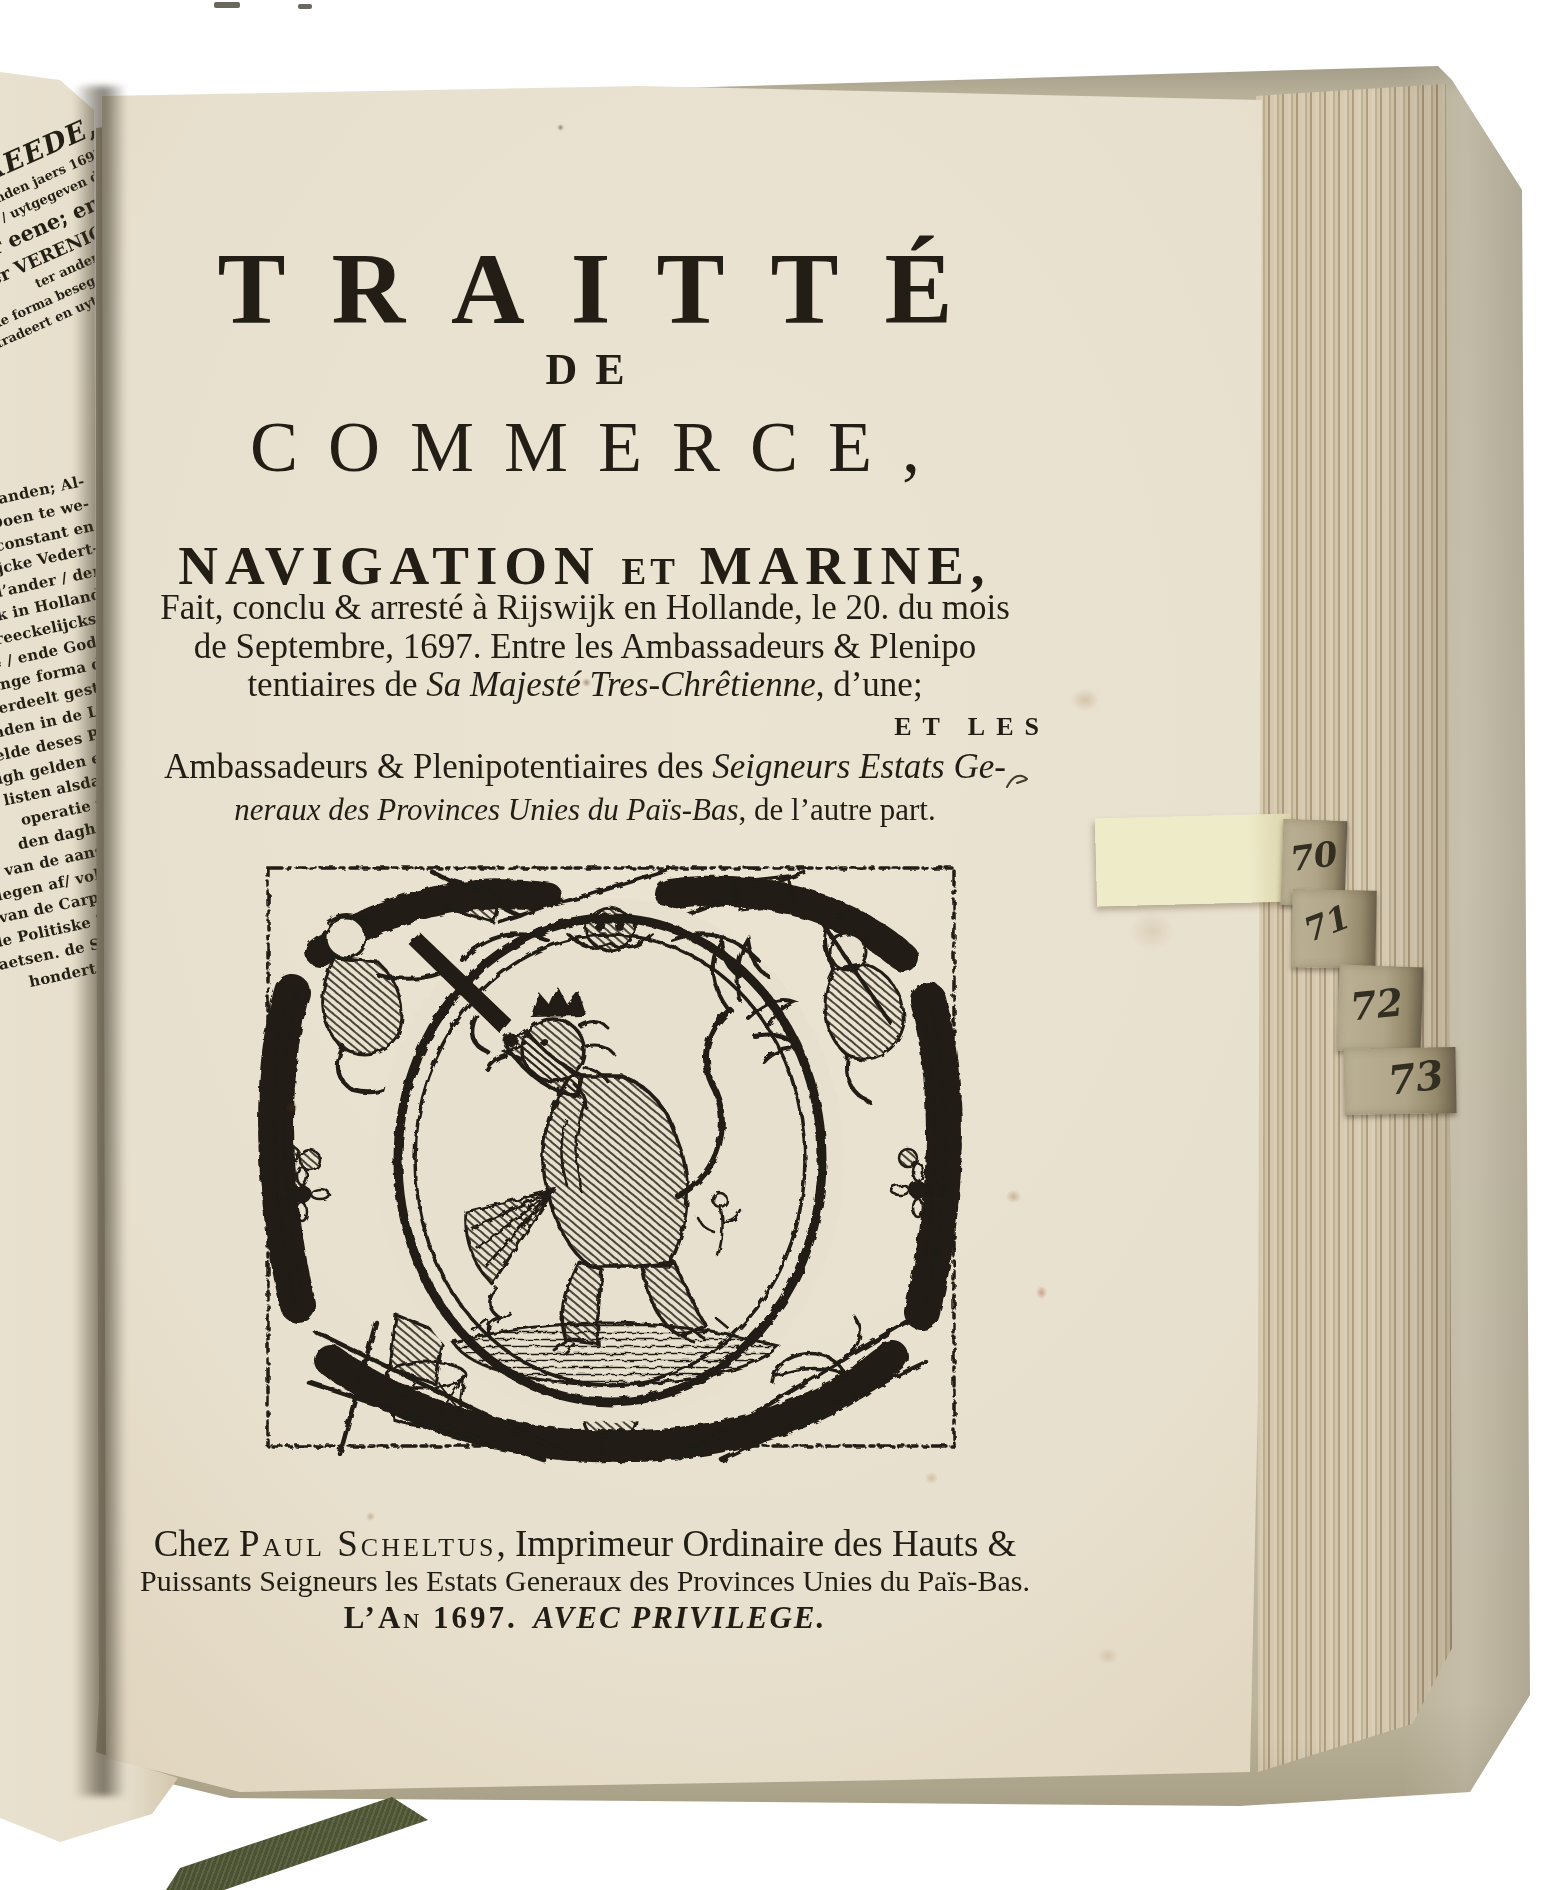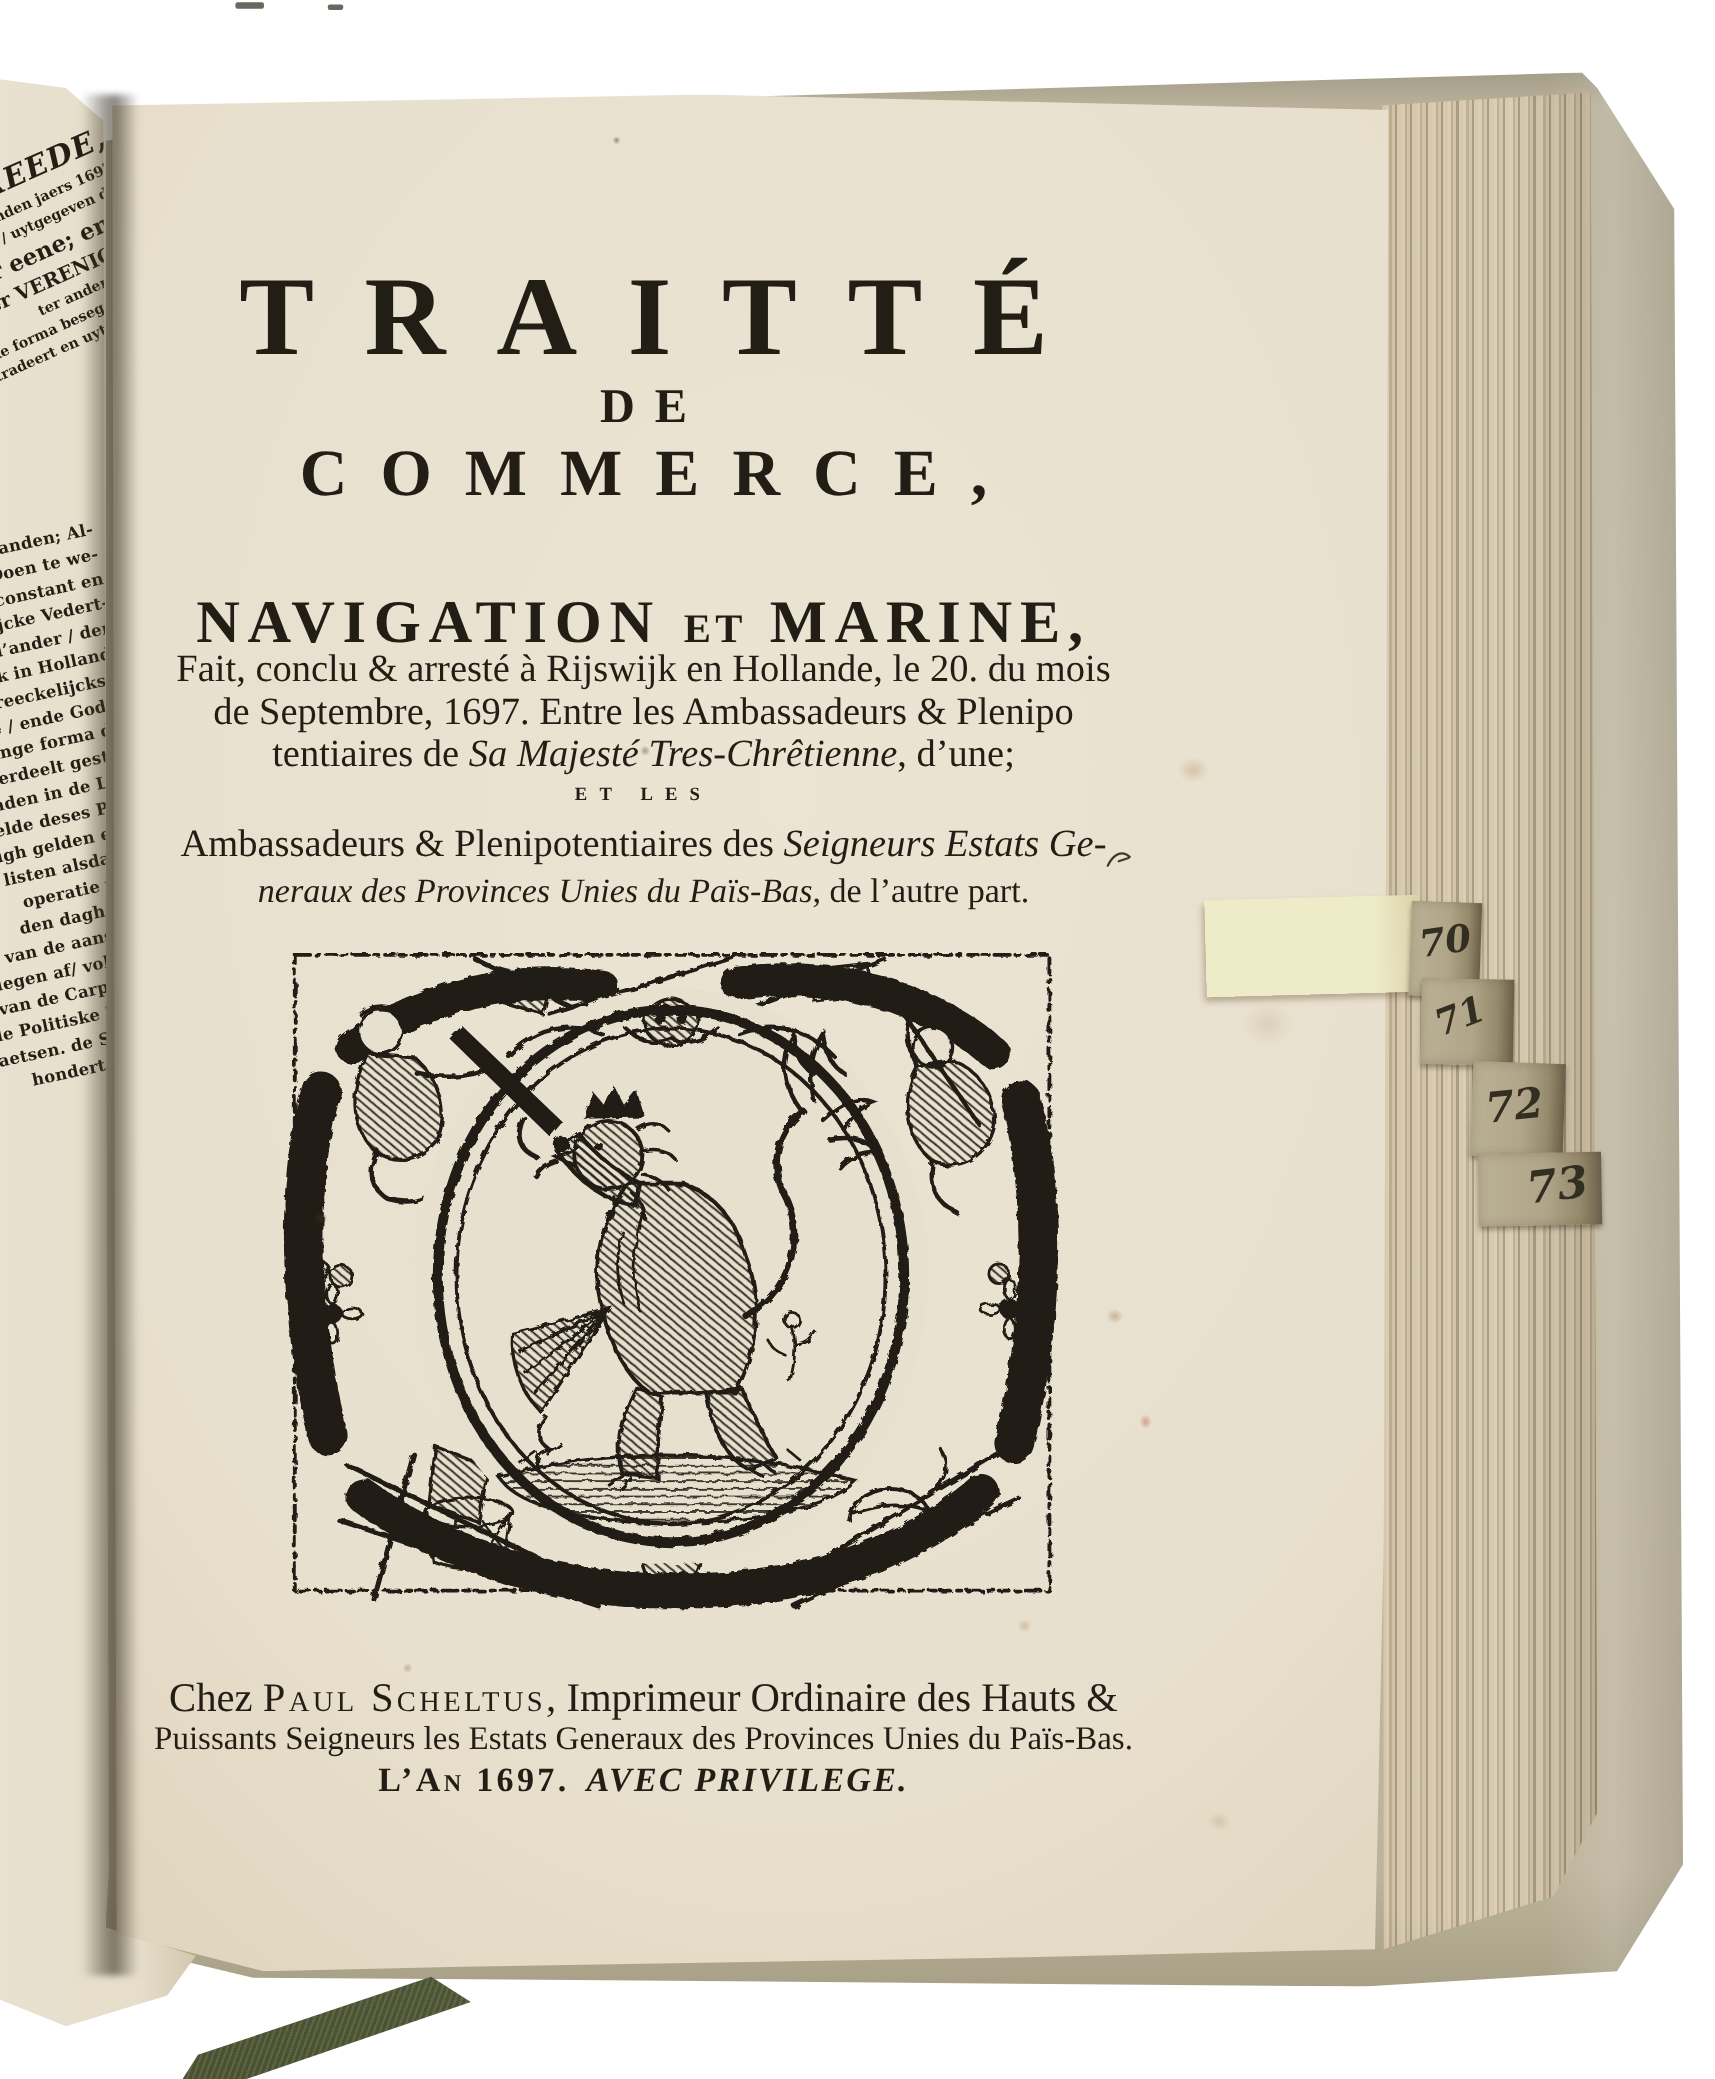--- a/index.html
+++ b/index.html
@@ -45,27 +45,27 @@
       linear-gradient(90deg,rgba(150,132,100,.45) 0,rgba(150,132,100,0) 42px),
       linear-gradient(270deg,rgba(184,158,118,.40) 0,rgba(184,158,118,0) 34px),
       linear-gradient(180deg,rgba(160,140,104,.25) 0,rgba(160,140,104,0) 26px),
       linear-gradient(0deg,rgba(160,140,104,.30) 0,rgba(160,140,104,0) 40px),
       radial-gradient(ellipse at 46% 38%,#ece4d3 0%,#e8e0ce 55%,#dfd3bb 85%,#d6c8ab 100%);}
 
   
   .tp-line{position:absolute;left:120px;width:930px;text-align:center;white-space:nowrap;color:#221d15;}
   #t1{top:230px;font-size:102px;font-weight:bold;letter-spacing:46px;text-indent:46px;}
   #t2{top:344px;font-size:44px;font-weight:bold;letter-spacing:18px;text-indent:18px;}
-  #t3{top:396px;font-size:60px;font-weight:bold;letter-spacing:30px;text-indent:30px;}
+  #t3{top:406px;font-size:72px;font-weight:normal;letter-spacing:30px;text-indent:30px;}
   #t4{top:534px;font-size:55px;font-weight:bold;letter-spacing:7px;}
   #t4 .small-et{font-size:37px;letter-spacing:4px;}
   #s1{top:588px;font-size:35px;}
   #s2{top:627px;font-size:35px;}
   #s3{top:665px;font-size:35px;}
-  #etles{top:712px;font-size:17px;font-weight:bold;letter-spacing:11px;}
+  #etles{top:712px;font-size:26px;font-weight:bold;letter-spacing:11px;text-align:right;}
   #p2a{top:747px;font-size:35px;}
   #p2b{top:792px;font-size:31px;}
   .it{font-style:italic;}
   #i1{top:1490px;font-size:30px;font-weight:bold;letter-spacing:13px;}
   #i2{top:1522px;font-size:37px;}
   #i2 .sc{font-variant:small-caps;letter-spacing:3px;}
   #i3{top:1564px;font-size:30px;}
   #i4{top:1600px;font-size:31px;text-align:center;}
   #i4 .sc{font-variant:small-caps;letter-spacing:3px;font-weight:bold;}
   #i4 .priv{font-style:italic;font-weight:bold;letter-spacing:2px;}

